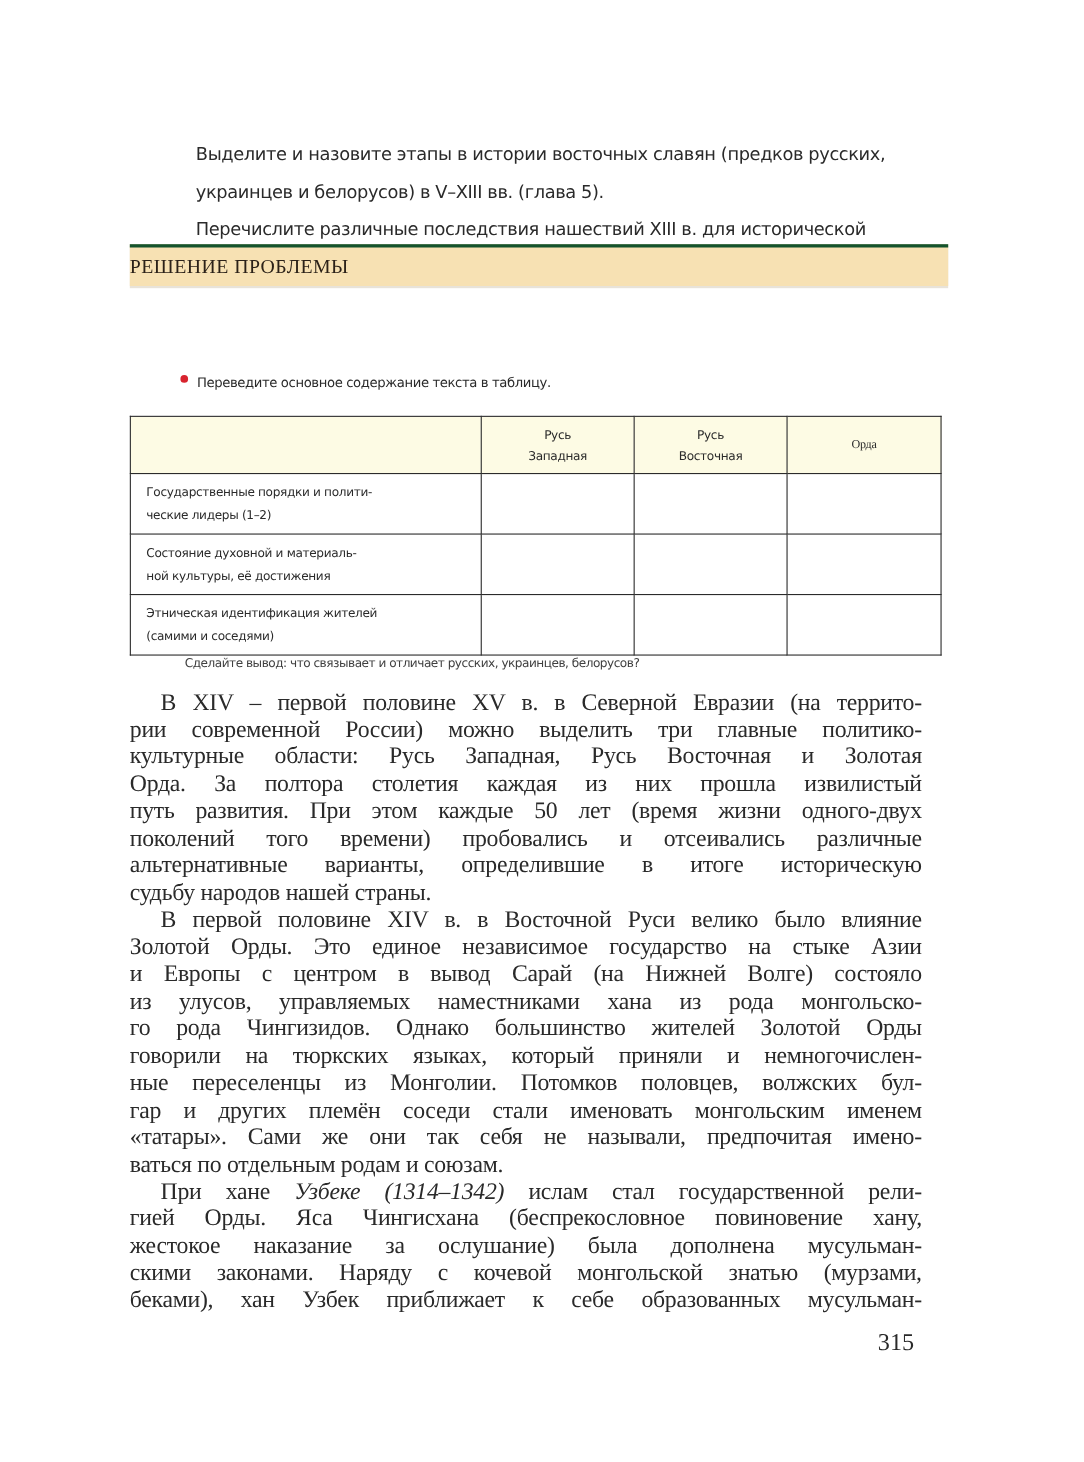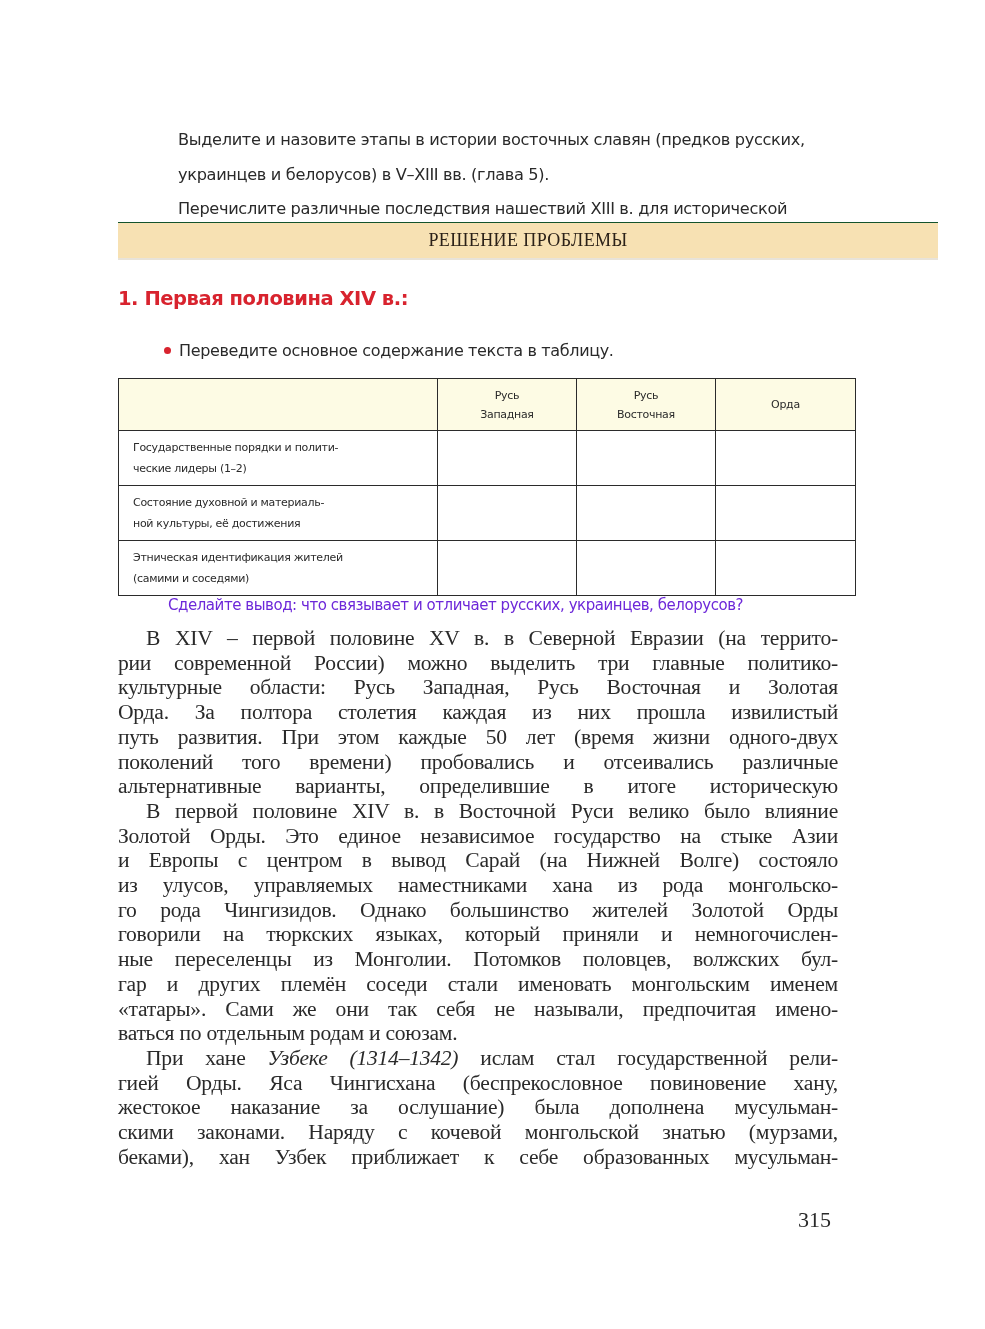--- a/index.html
+++ b/index.html
@@ -2,37 +2,37 @@
 <html><head>
 <meta charset="utf-8">
 <style>
   html, body { margin: 0; padding: 0; background: #ffffff; }
   body { width: 985px; height: 1329px; position: relative; overflow: hidden; color: #222; }
   .sans { font-family: "DejaVu Sans", "Liberation Sans", sans-serif; }
 
   .intro { position: absolute; left: 166px; top: 117px; width: 680px; font-size: 16.2px; line-height: 22.5px; letter-spacing: -0.35px; color: #2a2a2a; }
   .intro p { margin: 12px; }
 
-  .banner { position: absolute; left: 118px; top: 222px; width: 820px; height: 35px; background: #f7e1b3; border-top: 1px solid #14532d; box-shadow: 0 2px 0 #e8e3d9; display: flex; align-items: center; justify-content: center; }
+  .banner { position: absolute; left: 118px; top: 222px; width: 744px; height: 35px; background: #f7e1b3; border-top: 3px solid #14532d; box-shadow: 0 2px 0 #e8e3d9; display: flex; align-items: center; }
   .banner span { font-family: "Liberation Serif", "DejaVu Serif", serif; font-size: 18px; letter-spacing: 0.4px; color: #2b2118; }
 
   .section-title { position: absolute; left: 118px; top: 286px; font-size: 19.5px; line-height: 26px; font-weight: bold; color: #d8232e; letter-spacing: -0.45px; }
   .section-title div { white-space: nowrap; }
 
-  .task { position: absolute; left: 164px; top: 341px; font-size: 16px; letter-spacing: -0.35px; color: #2a2a2a; display: flex; align-items: center; }
+  .task { position: absolute; left: 164px; top: 341px; font-size: 12px; letter-spacing: -0.35px; color: #2a2a2a; display: flex; align-items: flex-start; }
   .task .dot { width: 7px; height: 7px; border-radius: 50%; background: #d8232e; margin-right: 8px; display: inline-block; }
 
   table.grid { position: absolute; left: 118px; top: 378px; width: 738px; border-collapse: collapse; font-size: 11px; letter-spacing: -0.3px; color: #2a2a2a; }
   table.grid td, table.grid th { border: 1px solid #2b2b2b; padding: 0; vertical-align: middle; }
   table.grid thead th { background: #fdfbe4; font-weight: normal; height: 51px; text-align: center; line-height: 19px; }
   table.grid tbody td { height: 50px; }
   table.grid tbody td.label { padding: 2px 12px 2px 14px; line-height: 21px; text-align: justify; }
-  .col0 { width: 311px; } .col1 { width: 135px; } .col2 { width: 135px; } .col3 { width: 136px; }
+  .col0 { width: 311px; } .col1 { width: 135px; } .col2 { width: 135px; } .col3 { width: 136px; font-family: Liberation Serif, serif; }
 
-  .conclusion { position: absolute; left: 168px; top: 596px; font-size: 15px; letter-spacing: -0.45px; color: #6d28d9; white-space: nowrap; }
+  .conclusion { position: absolute; left: 168px; top: 596px; font-size: 11px; letter-spacing: -0.45px; color: #404040; white-space: nowrap; }
 
   .body-text { position: absolute; left: 118px; top: 626px; width: 720px; font-family: "Liberation Serif", "DejaVu Serif", serif; font-size: 21.6px; line-height: 24.7px; color: #2a2a2a; letter-spacing: -0.25px; }
   .body-text .line { display: block; text-align: justify; text-align-last: justify; }
   .body-text .line.last { text-align-last: left; }
   .body-text .ind { text-indent: 28px; }
   .body-text em { font-style: italic; margin-top: 10px; }
 
   .page-number { position: absolute; left: 798px; top: 1207px; font-family: "Liberation Serif", "DejaVu Serif", serif; font-size: 22px; color: #2a2a2a; }
 </style>
 </head>
@@ -43,21 +43,20 @@
   <p>украинцев и белорусов) в V–XIII вв. (глава 5).</p>
   <p>Перечислите различные последствия нашествий XIII в. для исторической</p>
   <p>судьбы народов Восточной Европы (§ 19–20).</p>
 </div>
 
 <div class="banner">
   <span>РЕШЕНИЕ ПРОБЛЕМЫ</span>
 </div>
 
 <div class="section-title sans">
-  <div>1. Первая половина XIV в.:</div>
 </div>
 
 <div class="task sans">
   <span class="dot"></span>
   <span>Переведите основное содержание текста в таблицу.</span>
 </div>
 
 <table class="grid sans">
   <thead>
     <tr>
@@ -110,20 +109,21 @@
 
 <div class="body-text">
   <div>
     <span class="line ind">В XIV – первой половине XV в. в Северной Евразии (на террито-</span>
     <span class="line">рии современной России) можно выделить три главные политико-</span>
     <span class="line">культурные области: Русь Западная, Русь Восточная и Золотая</span>
     <span class="line">Орда. За полтора столетия каждая из них прошла извилистый</span>
     <span class="line">путь развития. При этом каждые 50 лет (время жизни одного-двух</span>
     <span class="line">поколений того времени) пробовались и отсеивались различные</span>
     <span class="line">альтернативные варианты, определившие в итоге историческую</span>
+    <span class="line last">судьбу народов нашей страны.</span>
   </div>
   <div>
     <span class="line ind">В первой половине XIV в. в Восточной Руси велико было влияние</span>
     <span class="line">Золотой Орды. Это единое независимое государство на стыке Азии</span>
     <span class="line">и Европы с центром в вывод Сарай (на Нижней Волге) состояло</span>
     <span class="line">из улусов, управляемых наместниками хана из рода монгольско-</span>
     <span class="line">го рода Чингизидов. Однако большинство жителей Золотой Орды</span>
     <span class="line">говорили на тюркских языках, который приняли и немногочислен-</span>
     <span class="line">ные переселенцы из Монголии. Потомков половцев, волжских бул-</span>
     <span class="line">гар и других племён соседи стали именовать монгольским именем</span>

